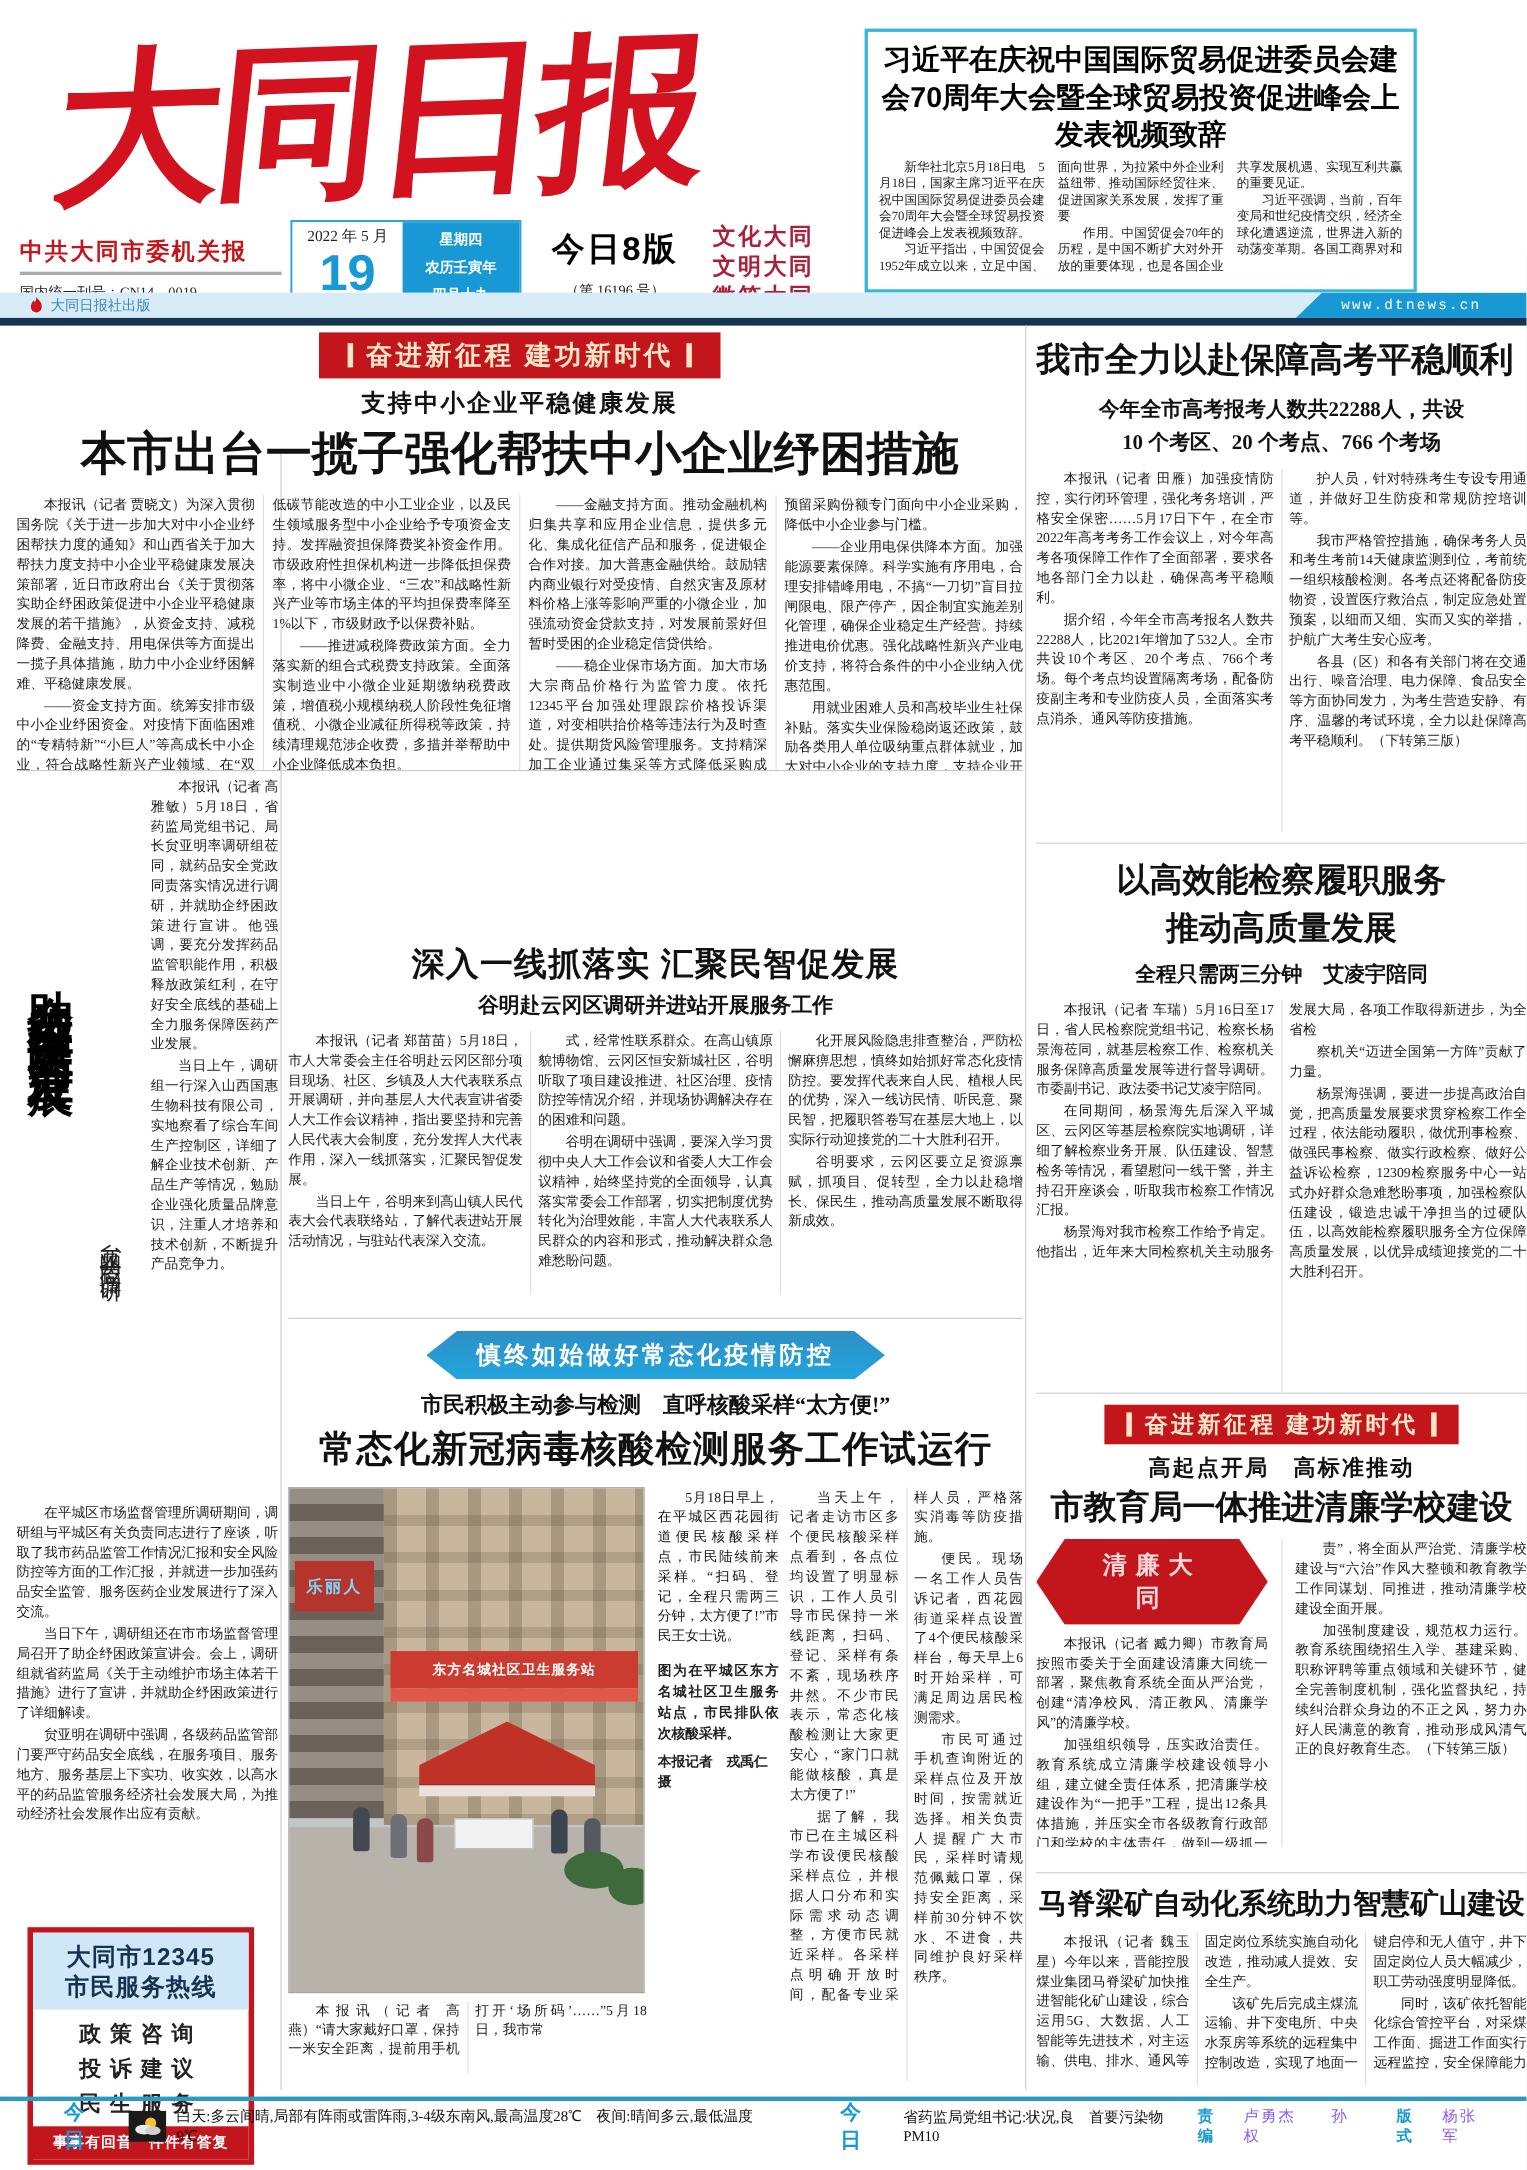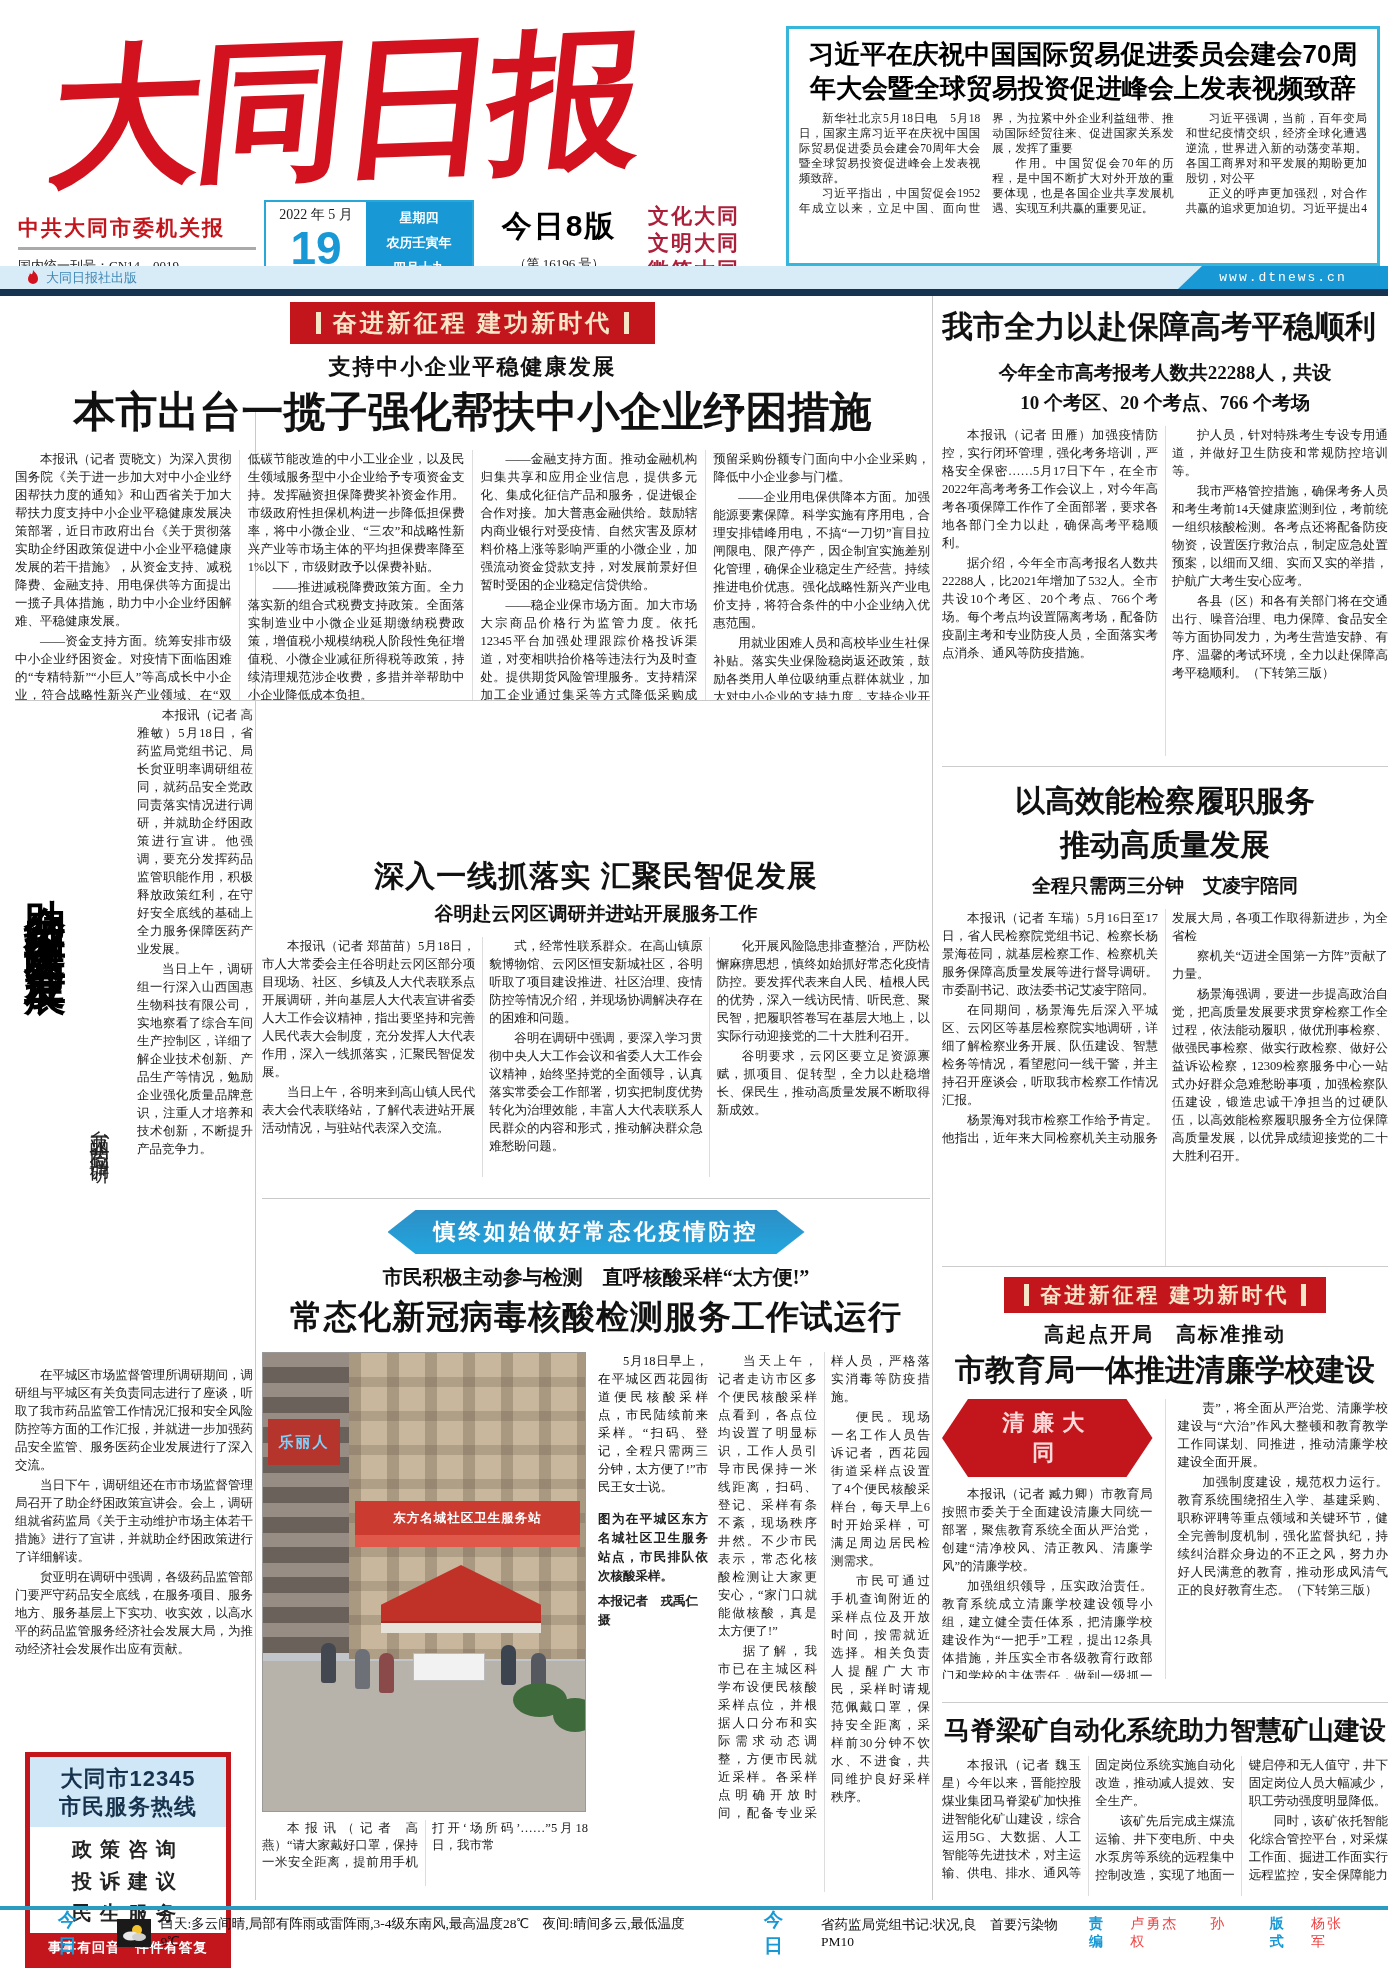--- a/index.html
+++ b/index.html
@@ -19,21 +19,21 @@
   .date-ym{font-size:14px;color:#222;padding-top:4px;font-family:"Liberation Serif",serif;}
   .date-day{font-size:46px;font-weight:bold;color:#1899d6;line-height:48px;}
   .date-right{width:106px;background:#1899d6;color:#fff;font-size:13px;font-weight:bold;
     display:flex;flex-direction:column;justify-content:space-evenly;text-align:center;}
   .edition-block{padding-top:10px;text-align:center;width:150px;}
   .edition{font-size:30px;font-weight:bold;color:#000;letter-spacing:2px;}
   .issue-no{font-size:13px;color:#222;margin-top:8px;font-family:"Liberation Serif",serif;}
   .slogans{padding-top:6px;margin-left:14px;}
   .slogans div{font-size:21px;font-weight:bold;color:#ab1f3a;letter-spacing:2px;line-height:27px;}
   
-  .top-box{position:absolute;left:786px;top:26px;width:594px;height:240px;border:3px solid #37b6dc;
+  .top-box{position:absolute;left:786px;top:26px;width:502px;height:240px;border:3px solid #37b6dc;
     box-sizing:border-box;padding:6px 10px 4px;}
   .top-box h1{margin:2px 0 6px;font-size:26px;line-height:34px;text-align:center;color:#000;letter-spacing:0;}
   .top-box-body{column-count:3;column-gap:12px;height:118px;overflow:hidden;}
   .top-box-body p{margin:0;font-size:11.5px;line-height:15px;text-align:justify;text-indent:2em;
     font-family:"Liberation Serif",serif;color:#1a1a1a;}
   
   .publish-bar{position:absolute;left:0;top:266px;width:1388px;height:23px;background:#d7ecf7;}
   .publisher{position:absolute;left:26px;top:3px;font-size:13px;color:#3f87b5;display:flex;align-items:center;gap:5px;}
   .website-tab{position:absolute;right:0;top:0;height:23px;width:210px;background:#1899d6;color:#fff;
     font-size:13px;line-height:23px;text-align:center;letter-spacing:2px;
@@ -140,21 +140,21 @@
   .sec-majiliang .bodytext{height:140px;overflow:hidden;}
   
   .bottom-bar{position:absolute;left:0;top:1906px;width:1388px;height:67px;border-top:4px solid #2b9bc0;box-sizing:border-box;}
   .bb-row{display:flex;align-items:center;height:46px;padding:0 30px 0 58px;}
   .bb-today{font-size:19px;font-weight:bold;color:#1899d6;letter-spacing:4px;}
   .bb-icon{width:34px;height:28px;background:#1a1a1a;margin:0 10px 0 14px;display:flex;align-items:center;justify-content:center;}
   .bb-text{font-size:13.5px;color:#111;font-family:"Liberation Serif",serif;}
   .bb-mid{margin-left:70px;display:flex;align-items:center;}
   .bb-credits{margin-left:auto;display:flex;align-items:center;gap:14px;font-size:14px;}
   .bb-label{color:#1899d6;font-weight:bold;}
-  .bb-name{color:#ef4444;font-family:Liberation Serif, serif;letter-spacing:2px;}
+  .bb-name{color:#8b5cf6;font-family:Liberation Serif, serif;letter-spacing:2px;}
 </style>
 </head>
 <body>
 
 <div class="page">
 
   <div class="masthead-title">大同日报</div>
 
   <div class="info-row">
     <div class="org-block">

